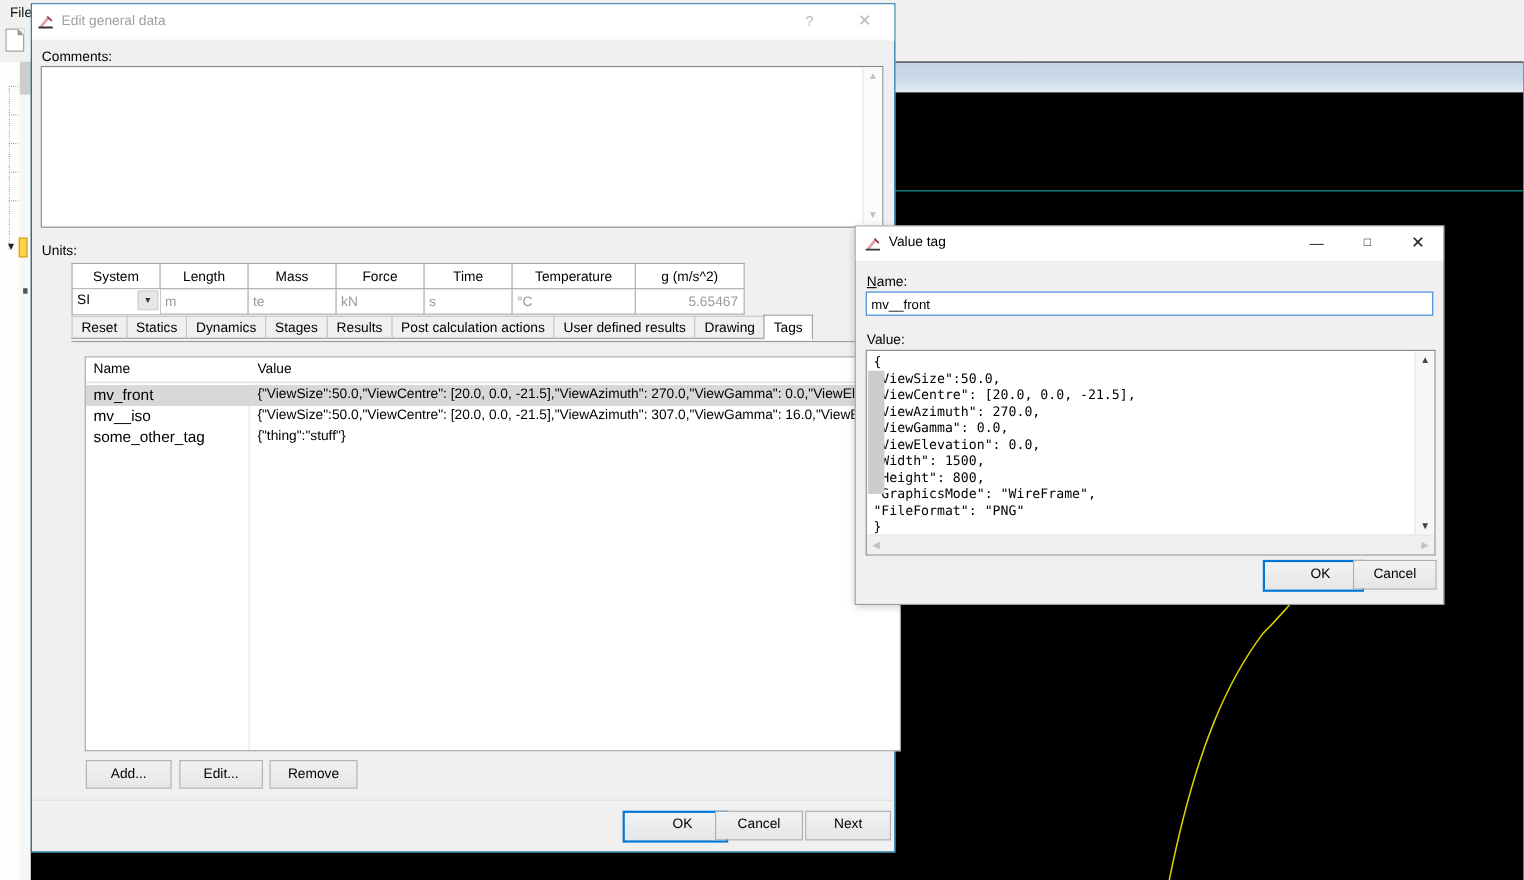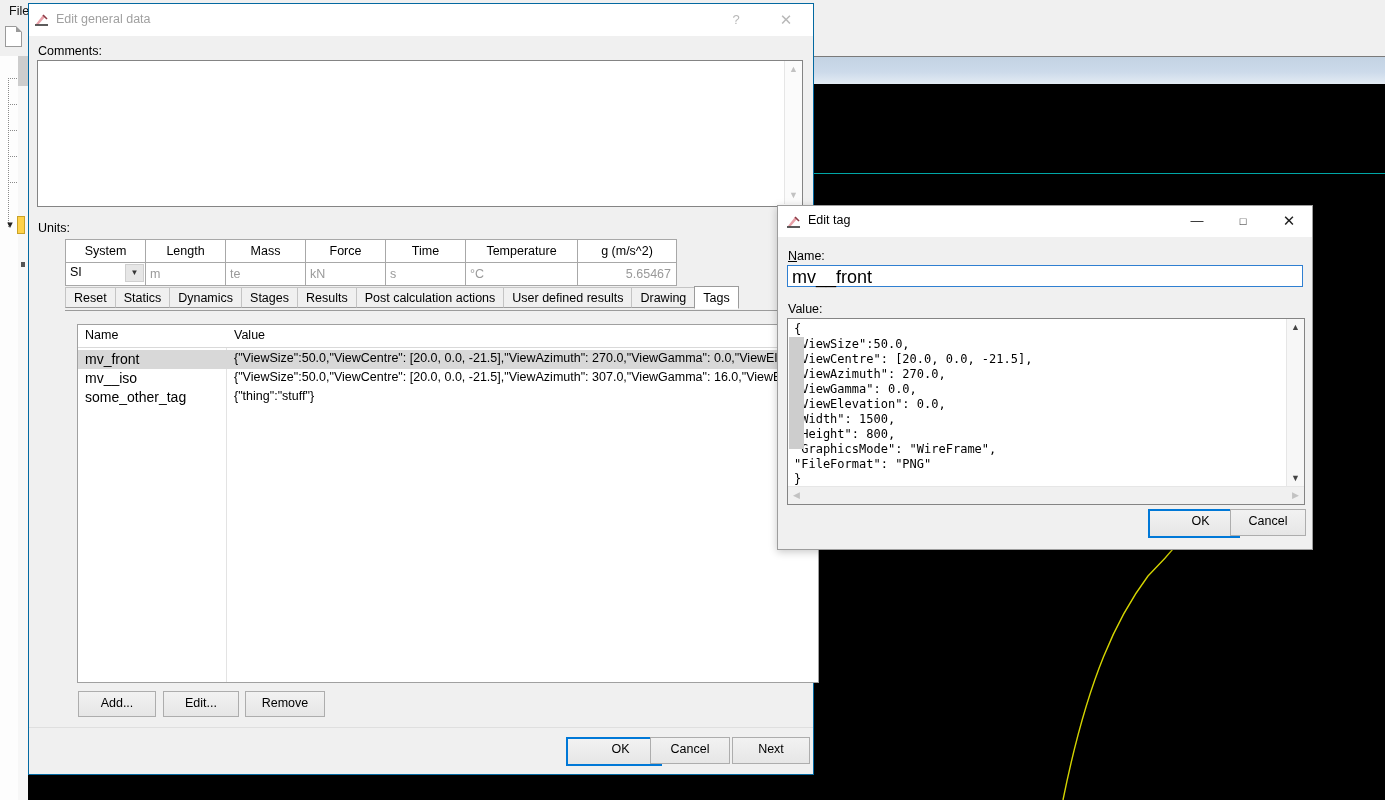--- a/index.html
+++ b/index.html
@@ -107,21 +107,21 @@
   #dlg-tag-titlebar{position:absolute;left:0;top:0;width:534px;height:31px;background:#fff;}
   #dlg-tag-icon{position:absolute;left:8px;top:8px;width:17px;height:16px;}
   #dlg-tag-title{position:absolute;left:30px;top:7px;font-size:12.5px;color:#000;}
   .tbtn{position:absolute;top:0;width:46px;height:30px;text-align:center;line-height:30px;font-size:13px;color:#1a1a1a;}
   #dlg-tag-min{right:92px;}
   #dlg-tag-max{right:46px;font-size:11px;}
   #dlg-tag-close{right:0;font-size:15px;}
 
   #lbl-name{position:absolute;left:10px;top:43px;font-size:12.5px;color:#000;}
   #name-input{position:absolute;left:9px;top:59px;width:516px;height:22px;background:#fff;border:1px solid #2f7fd1;
-     font-family:"Liberation Sans",sans-serif;font-size:18px;color:#000;padding:0 0 0 4px;line-height:22px;box-sizing:border-box;}
+     font-family:"Liberation Sans",sans-serif;font-size:12px;color:#000;padding:0 0 0 4px;line-height:22px;box-sizing:border-box;}
   #lbl-value{position:absolute;left:10px;top:96px;font-size:12.5px;color:#000;}
   #value-box{position:absolute;left:9px;top:112px;width:516px;height:185px;background:#fff;border:1px solid #848484;overflow:hidden;}
   #value-text{position:absolute;left:6px;top:3px;width:480px;font-family:"DejaVu Sans Mono",monospace;font-size:12px;
      line-height:15px;color:#000;white-space:pre;}
   #value-vscroll{position:absolute;right:0;top:0;width:17px;height:168px;background:#f7f7f7;border-left:1px solid #e6e6e6;}
   #value-vthumb{position:absolute;left:1px;top:18px;width:15px;height:112px;background:#cdcdcd;}
   .sb-arrow.dark{color:#444;}
   #value-hscroll{position:absolute;left:0;bottom:0;width:516px;height:17px;background:#f0f0f0;border-top:1px solid #e6e6e6;}
   .sbh-arrow{position:absolute;top:0;width:17px;height:16px;text-align:center;line-height:16px;color:#c2c2c2;font-size:9px;}
   .sbh-arrow.left{left:0;}
@@ -259,21 +259,21 @@
 </div>
 
 <div id="dlg-tag">
 
   <div id="dlg-tag-titlebar">
     <svg id="dlg-tag-icon" viewBox="0 0 17 16">
       <path d="M2 12 L9 3 L11 5 L4 13 Z" fill="#e8a0a8"></path>
       <path d="M1 13 H14" stroke="#333" stroke-width="1.6"></path>
       <path d="M9 3 L13 7" stroke="#8a3a45" stroke-width="1.6"></path>
     </svg>
-    <div id="dlg-tag-title">Edit tag</div>
+    <div id="dlg-tag-title">Value tag</div>
     <div class="tbtn" id="dlg-tag-min">—</div>
     <div class="tbtn" id="dlg-tag-max">□</div>
     <div class="tbtn" id="dlg-tag-close">✕</div>
   </div>
 
   <div id="lbl-name"><u>N</u>ame:</div>
   <div id="name-input">mv__front</div>
 
   <div id="lbl-value">Value:</div>
   <div id="value-box">

